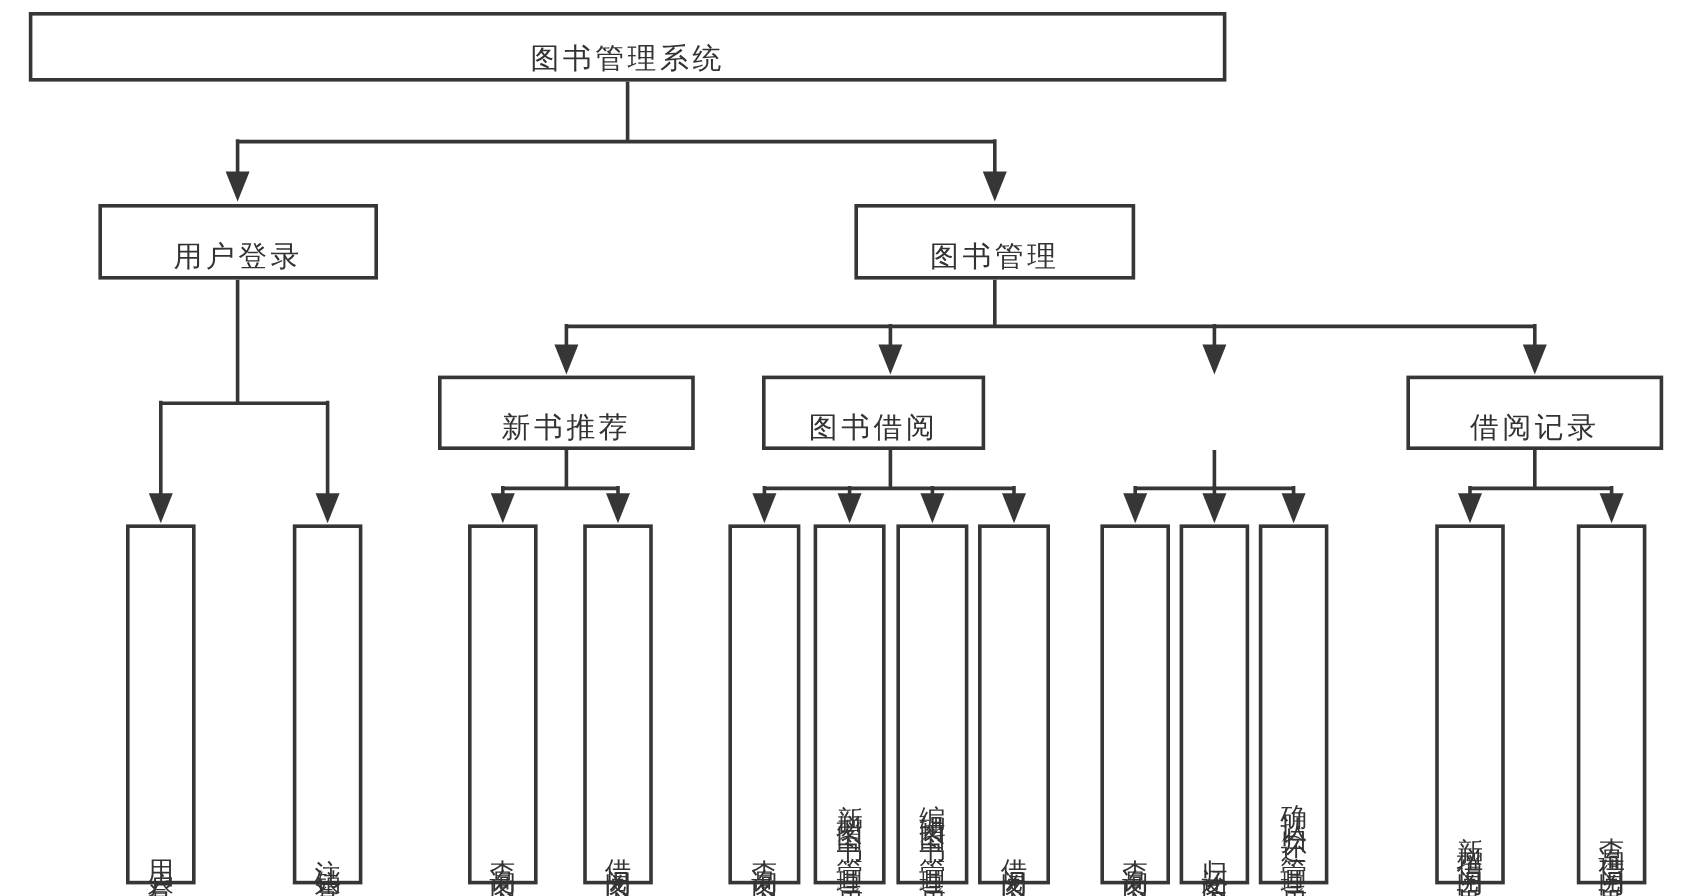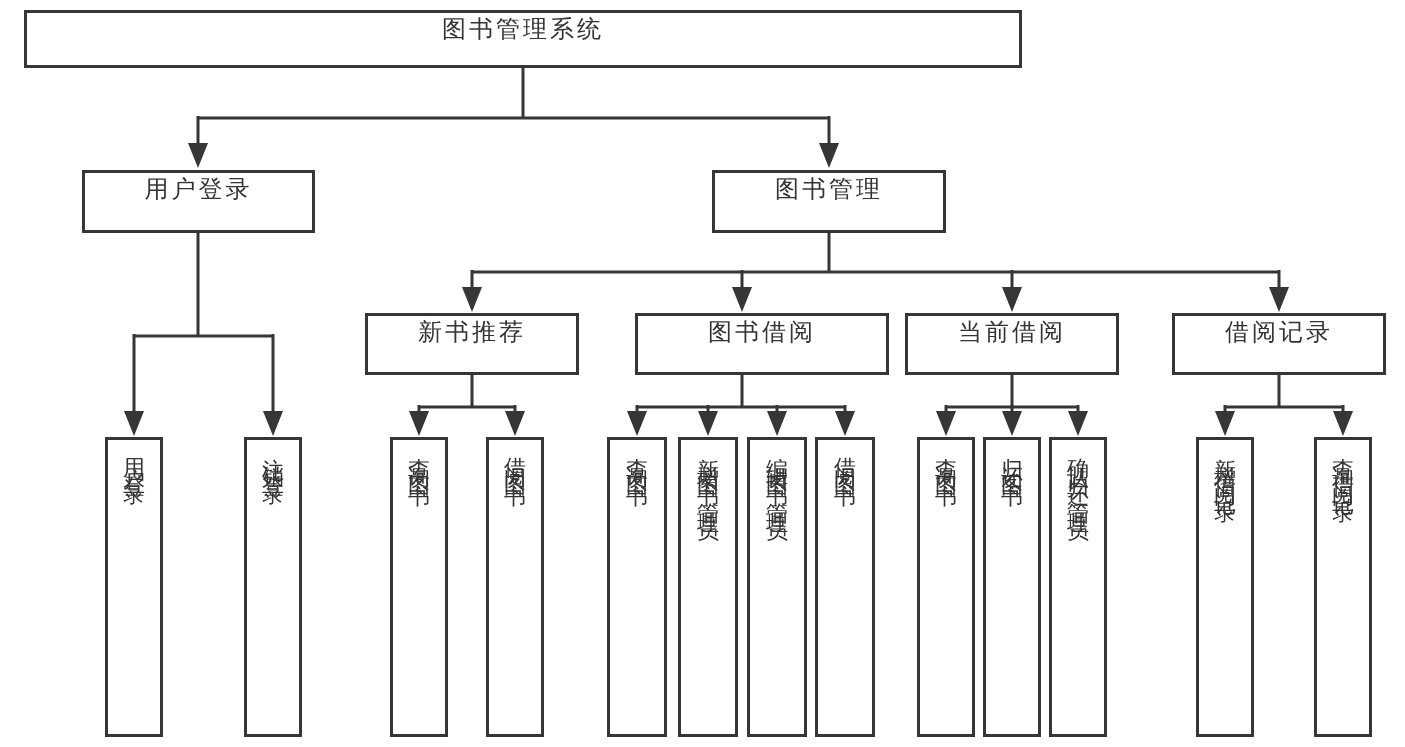--- a/index.html
+++ b/index.html
@@ -21,21 +21,21 @@
     color: var(--line, #363636);
     z-index: 0;
     pointer-events: none;
   }
   .box {
     position: absolute;
     box-sizing: border-box;
     border: 3px solid var(--line, #363636);
     background: var(--box_bg, #ffffff);
     display: flex;
-    align-items: flex-start;
+    align-items: flex-end;
     justify-content: center;
     z-index: 1;
   }
   .box.h span {
     font-size: 24px;
     letter-spacing: 3px;
     color: var(--text, #333333);
     white-space: nowrap;
   }
   .box.v span {
@@ -106,25 +106,22 @@
   <div class="box h" style="left:82px;top:170px;width:233px;height:63px">
     <span>用户登录</span>
   </div>
   <div class="box h" style="left:712px;top:170px;width:234px;height:63px">
     <span>图书管理</span>
   </div>
 
   <div class="box h" style="left:365px;top:313px;width:214px;height:62px">
     <span>新书推荐</span>
   </div>
-  <div class="box h" style="left:635px;top:313px;width:254px;height:62px">
+  <div class="box h" style="left:635px;top:313px;width:186px;height:62px">
     <span>图书借阅</span>
-  </div>
-  <div class="box h" style="left:905px;top:313px;width:214px;height:62px">
-    <span>当前借阅</span>
   </div>
   <div class="box h" style="left:1172px;top:313px;width:214px;height:62px">
     <span>借阅记录</span>
   </div>
 
   <div class="box v" style="left:105px;top:437px;width:58px;height:300px">
     <span>用户登录</span>
   </div>
   <div class="box v" style="left:244px;top:437px;width:58px;height:300px">
     <span>注销登录</span>

